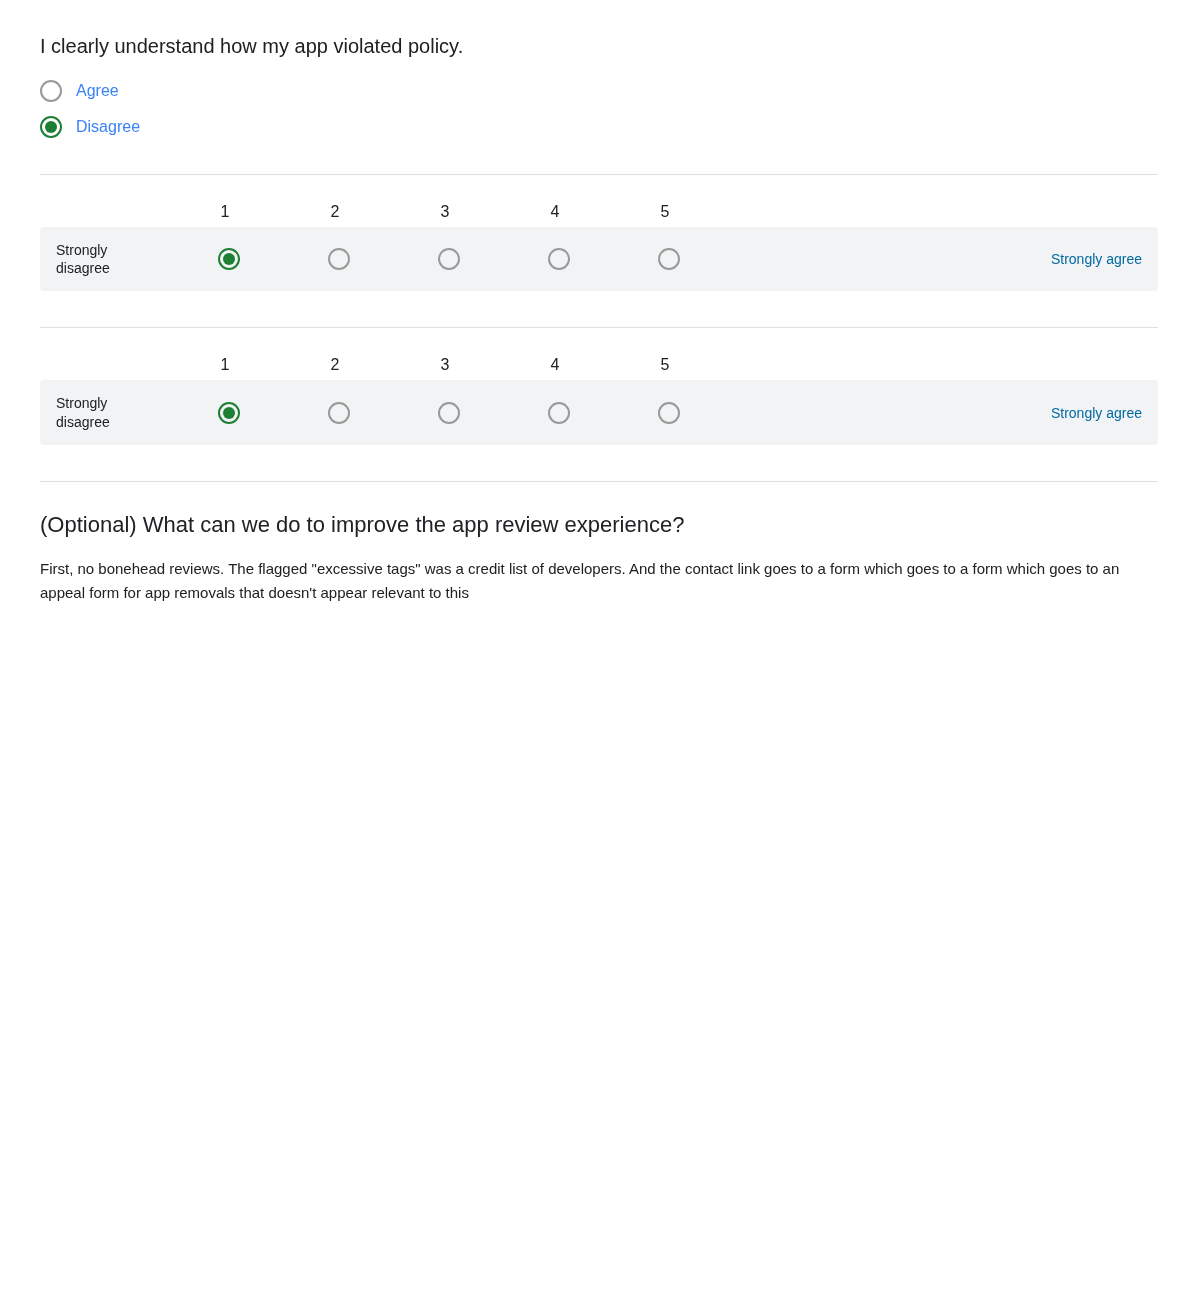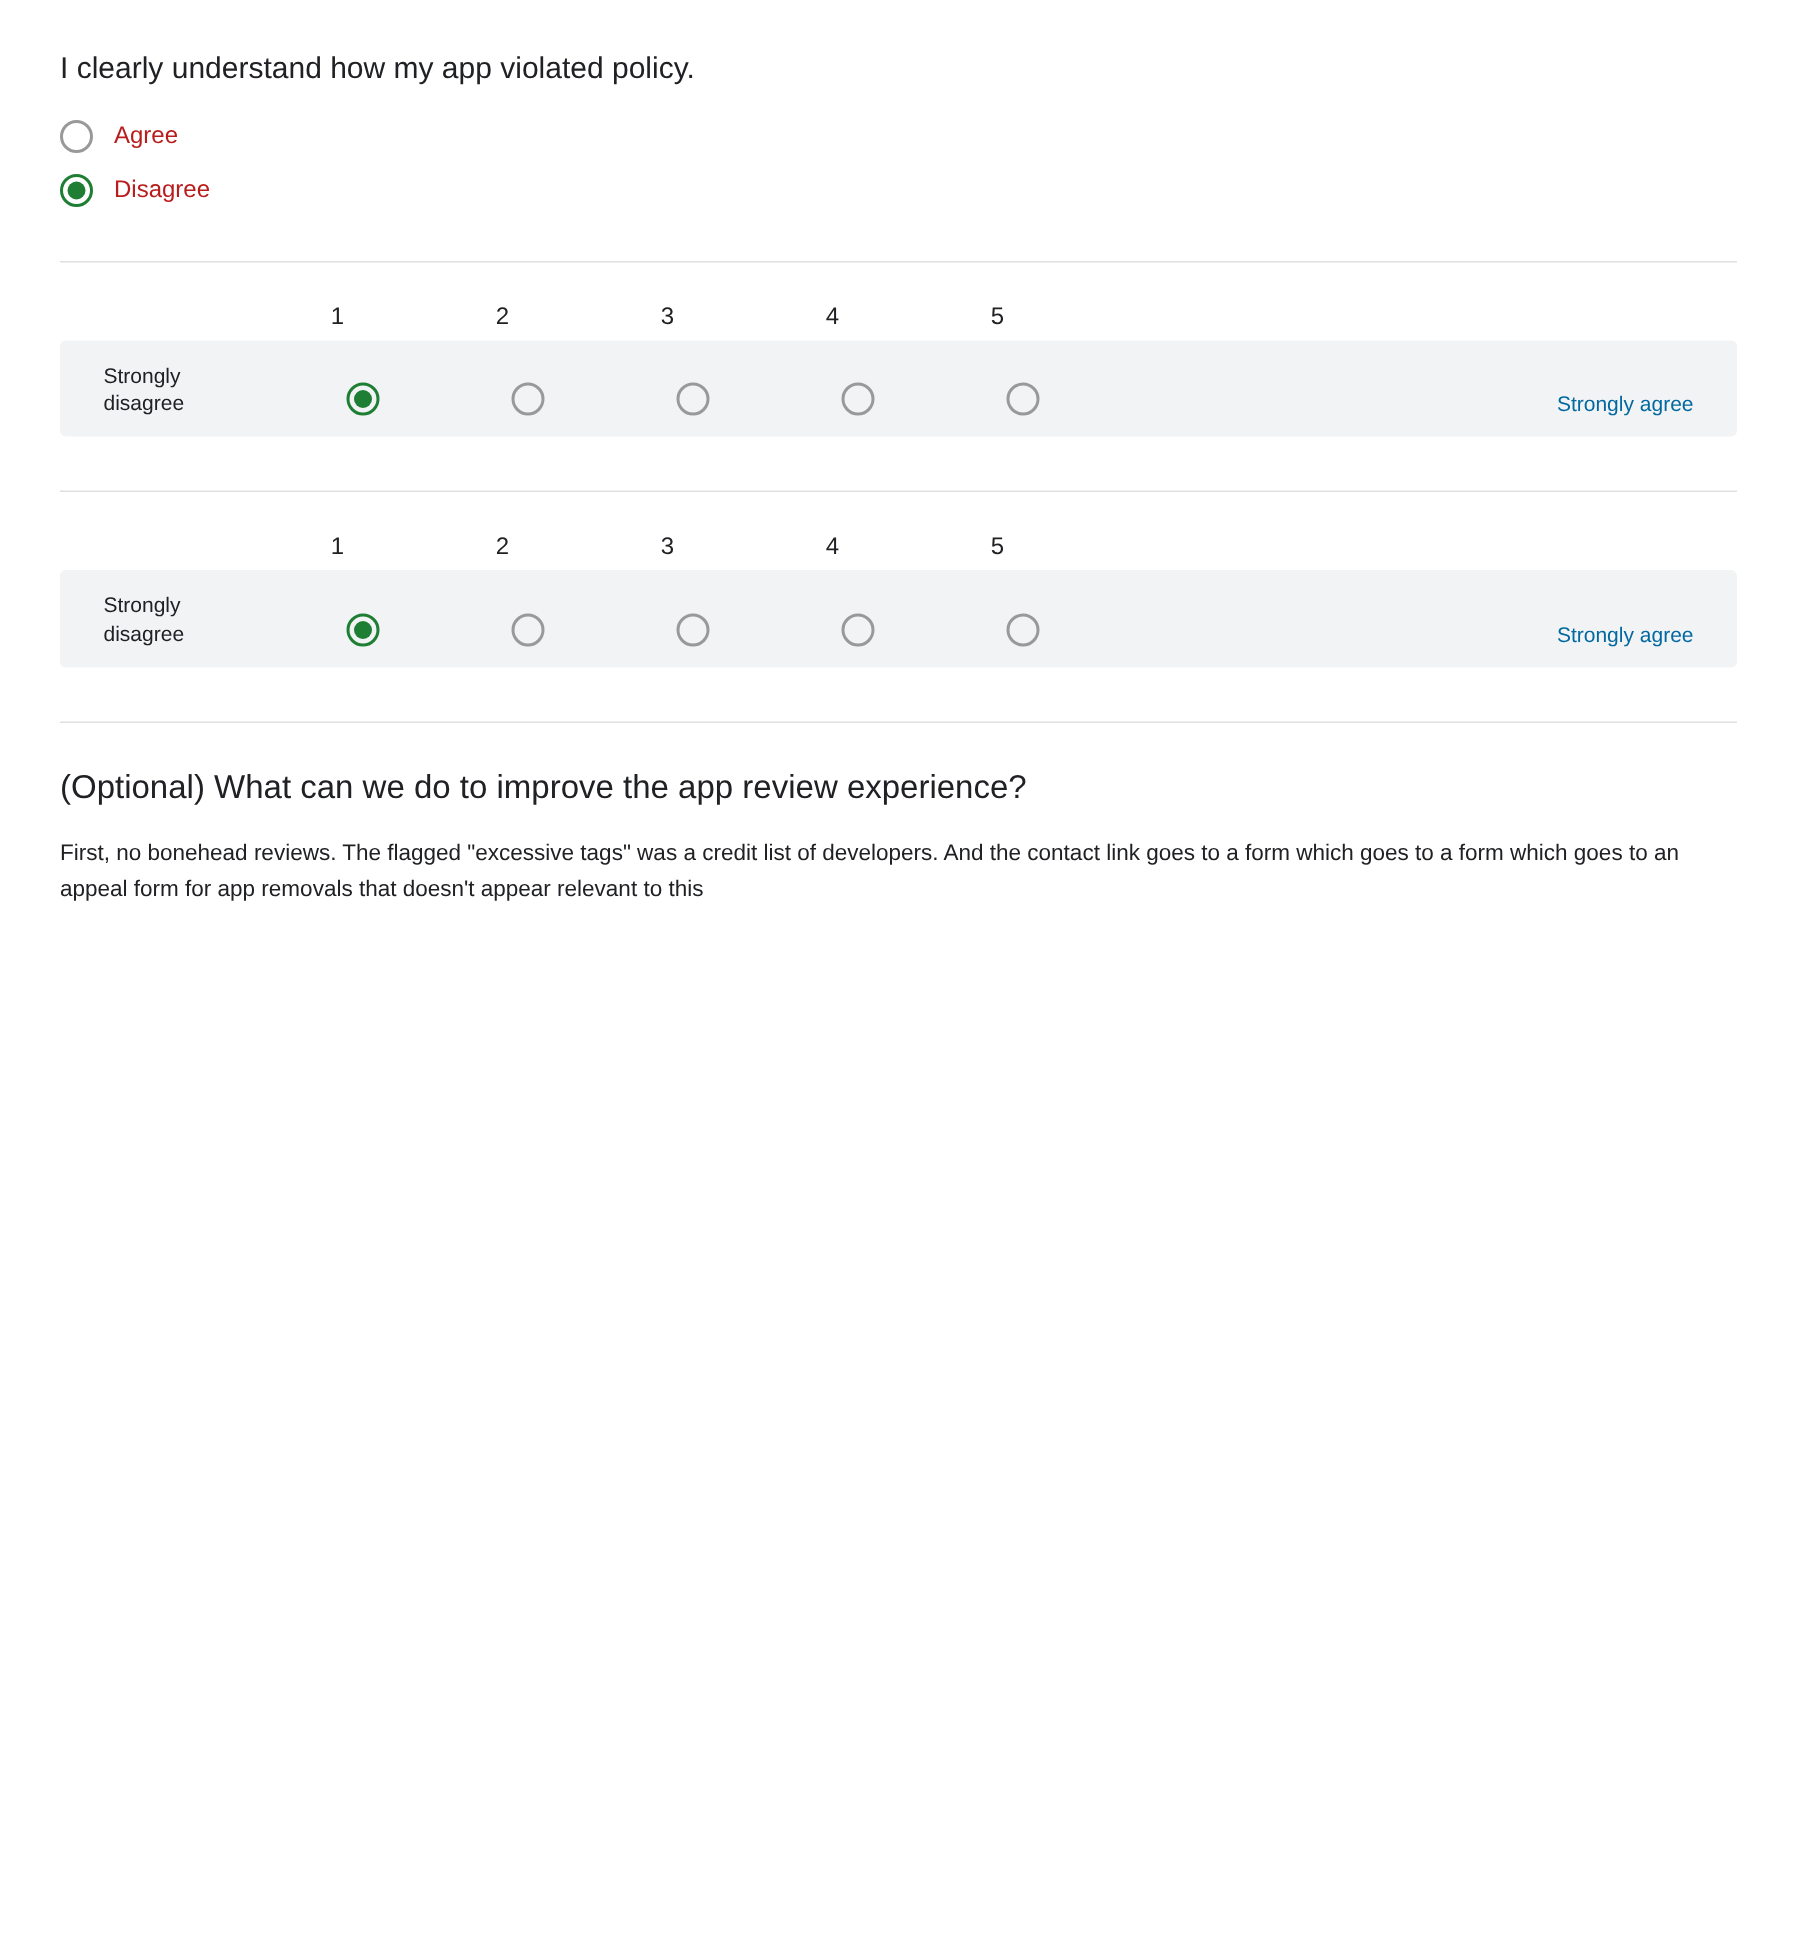--- a/index.html
+++ b/index.html
@@ -54,21 +54,21 @@
 
     .radio-inner {
       width: 12px;
       height: 12px;
       border-radius: 50%;
       background: #1e7e34;
     }
 
     .radio-label {
       font-size: 16px;
-      color: #b91c1c;
+      color: #3b82f6;
     }
 
     .scale-section {
       margin-top: 4px;
     }
 
     .scale-numbers {
       display: flex;
       align-items: center;
       margin-left: 130px;
@@ -78,24 +78,24 @@
 
     .scale-number {
       width: 110px;
       text-align: center;
       font-size: 16px;
       color: #202124;
     }
 
     .scale-row {
       display: flex;
-      align-items: flex-end;
+      align-items: center;
       background: #f1f3f4;
       border-radius: 4px;
-      padding: 14px 17px;
+      padding: 14px 4px;
     }
 
     .scale-row-label {
       width: 130px;
       font-size: 14px;
       color: #202124;
       line-height: 1.3;
       padding-left: 12px;
       flex-shrink: 0;
     }

